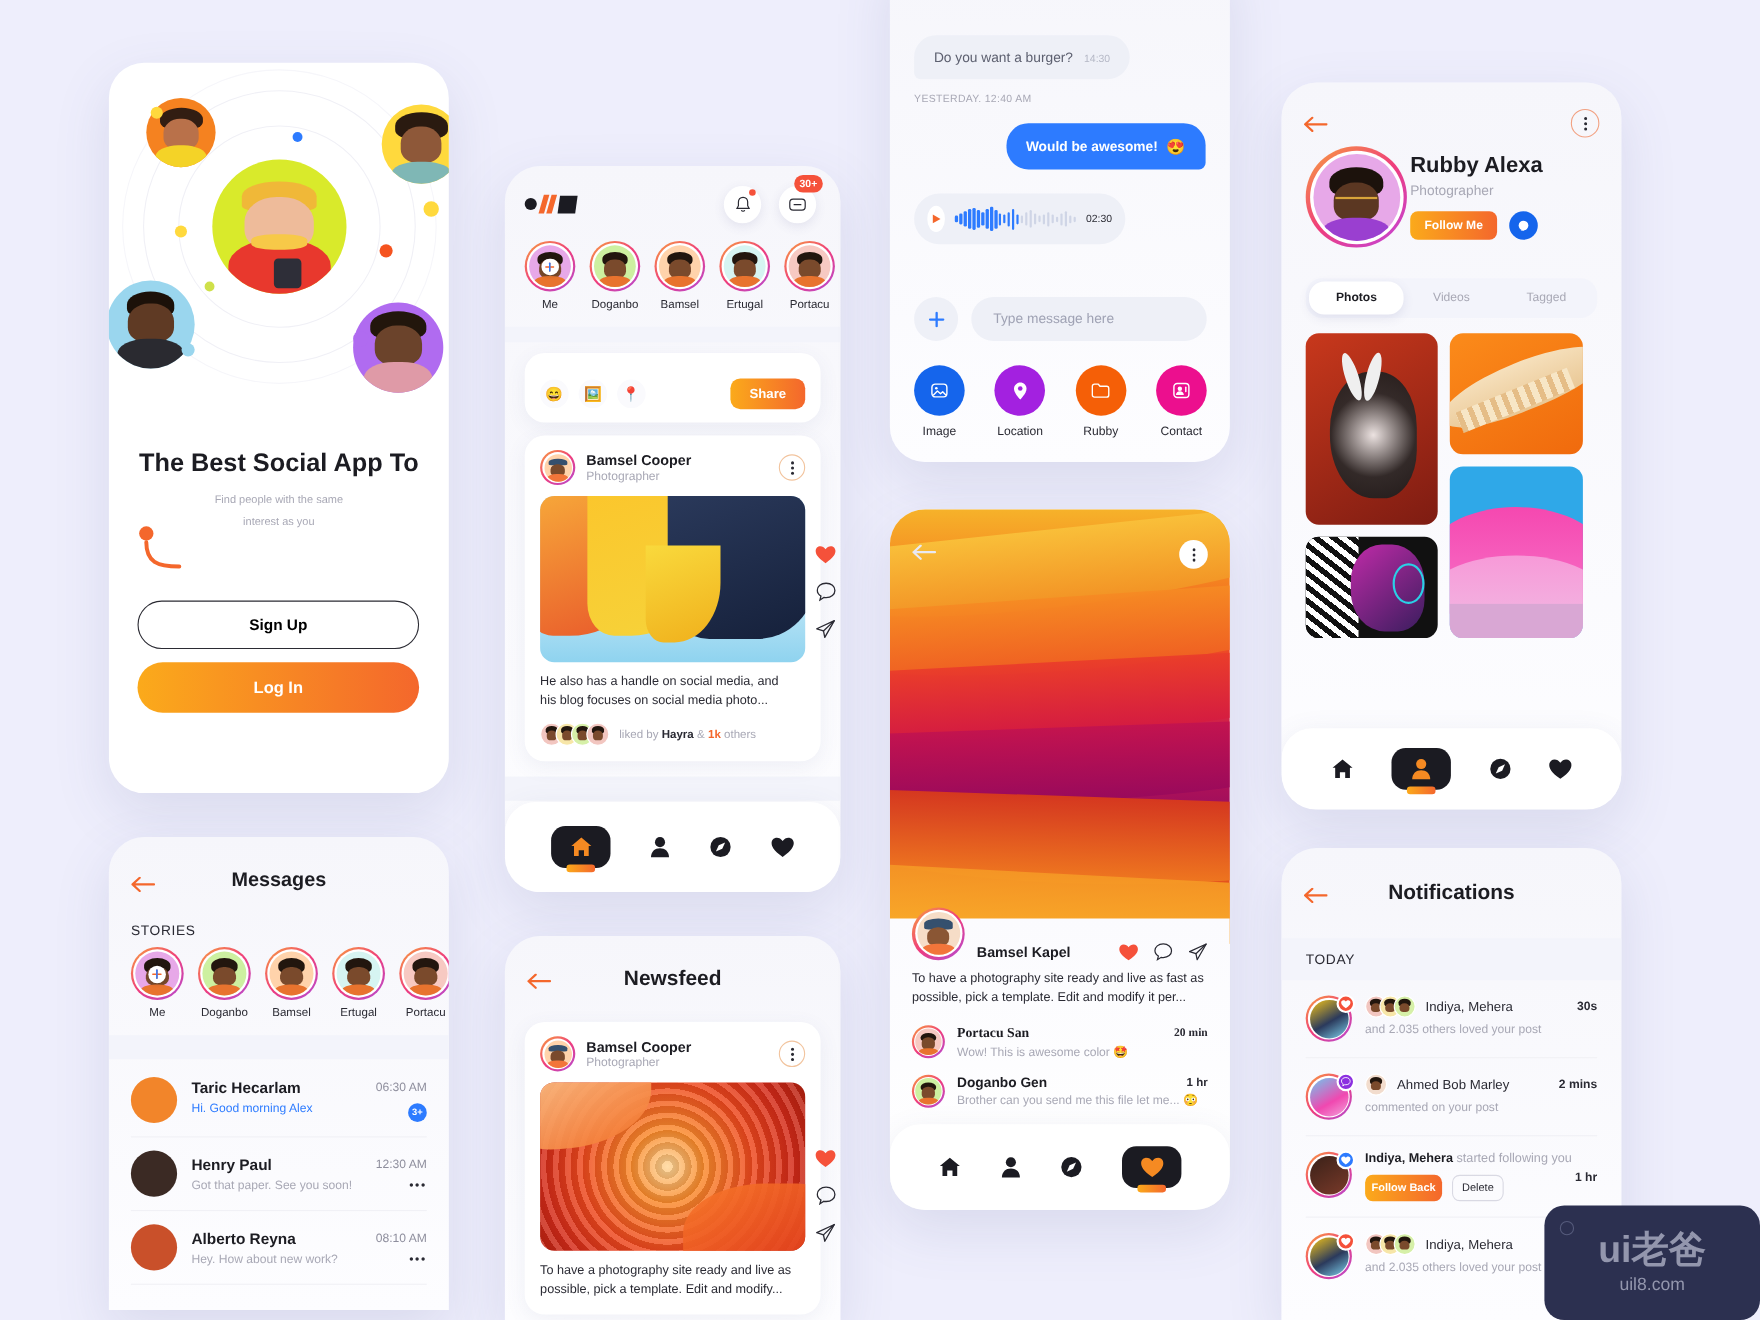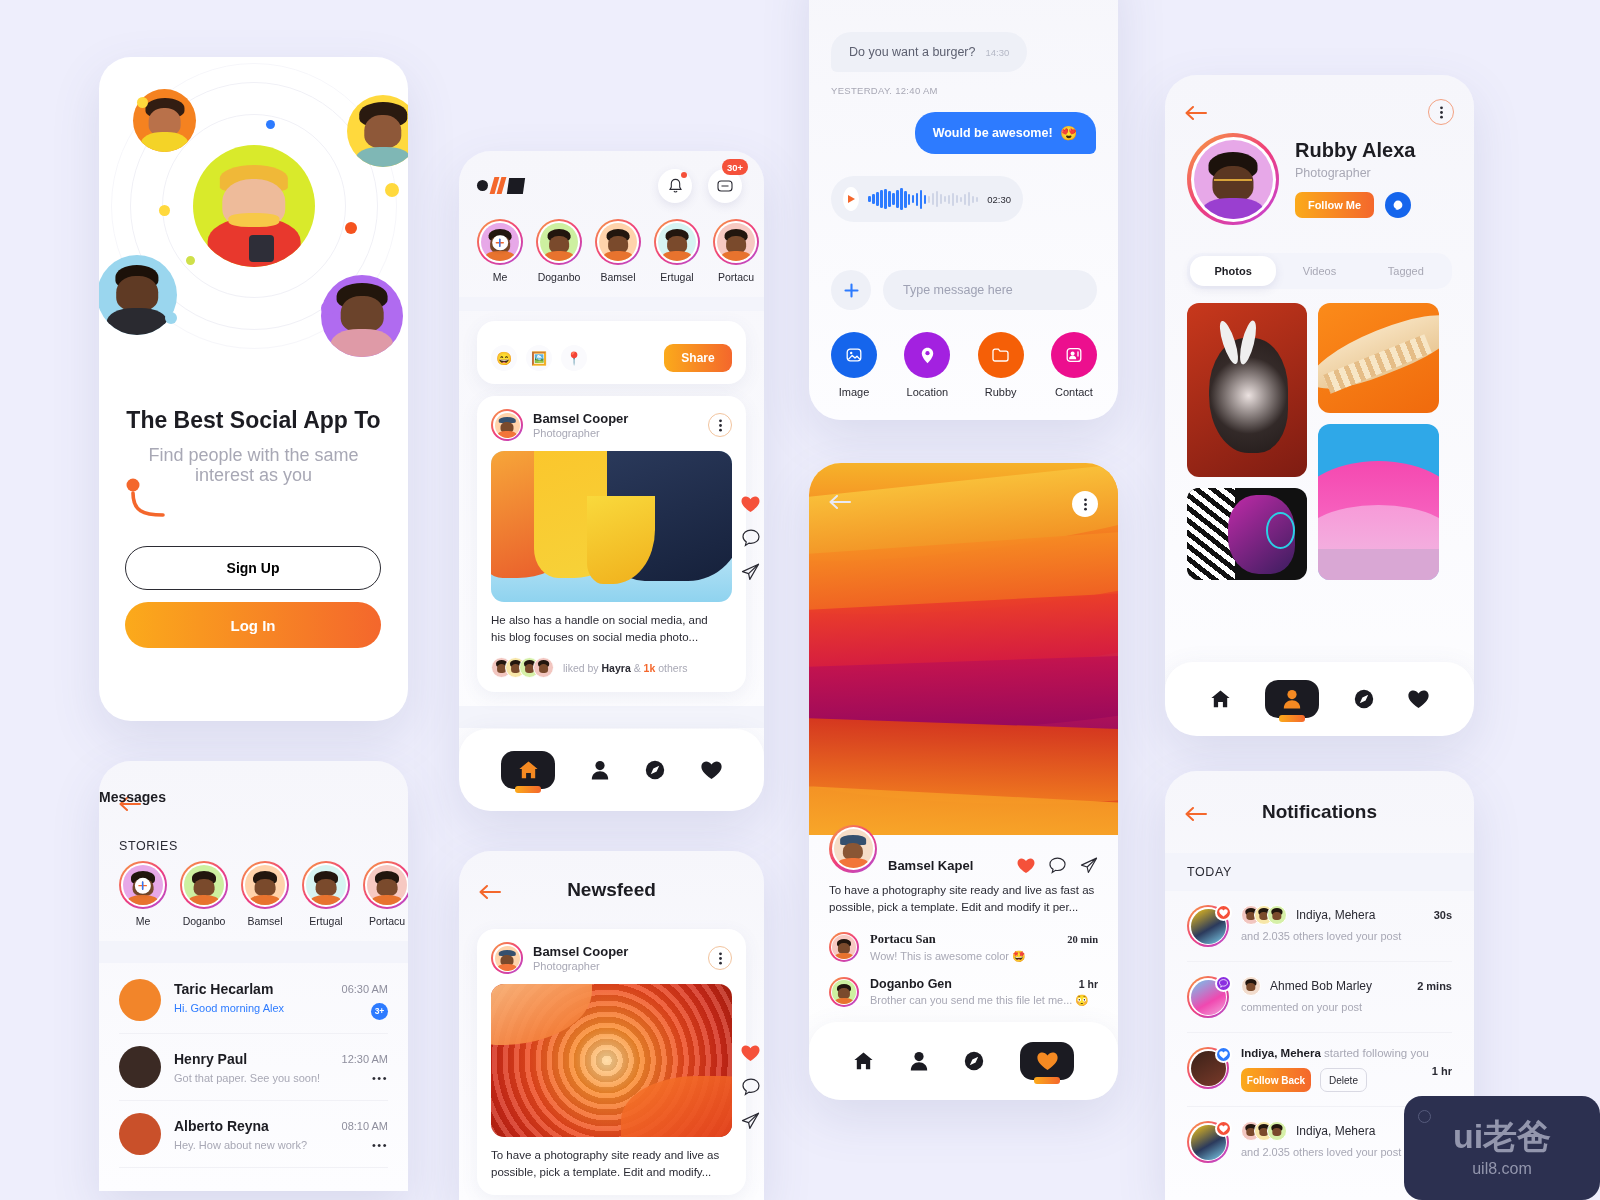--- a/index.html
+++ b/index.html
@@ -158,21 +158,21 @@
       <div class="head" style="background:#6b432b;top:26%;height:44%;"></div>
       <div class="body" style="background:#df9aa7;bottom:-6%;height:40%;"></div>
     </div>
     <div class="dotmark" style="left:222px;top:244px;width:14px;height:14px;background:#b06bf0;"></div>
   </div>
 
   <div style="position:absolute;left:0;top:348px;width:100%;text-align:center;">
     <div class="t-title" style="font-size:23px;line-height:30px;">
       <div>The Best Social App To</div>
     </div>
-    <div class="muted" style="font-size:18px;line-height:20px;margin-top:10px;padding:0 48px;">
+    <div class="muted" style="font-size:10px;line-height:20px;margin-top:10px;padding:0 48px;">
       <div>Find people with the same</div>
       <div>interest as you</div>
     </div>
   </div>
 
   <svg width="44" height="48" viewBox="0 0 44 48" style="position:absolute;left:26px;top:420px;">
     <circle cx="8" cy="8" r="6.5" fill="#f4672c"></circle>
     <path d="M8 16 C8 34, 18 38, 38 38" stroke="#f4672c" stroke-width="3.6" fill="none" stroke-linecap="round"></path>
   </svg>
 
@@ -184,21 +184,21 @@
   </div>
 </div>
 
 <div class="phone soft-top" id="screen-messages">
   <div style="position:relative;height:96px;">
     <div style="position:absolute;left:20px;top:36px;">
       <svg width="22" height="14" viewBox="0 0 22 14">
         <path d="M8 1 L1.5 7 L8 13 M1.5 7 H21" stroke="#f4672c" stroke-width="2" fill="none" stroke-linecap="round" stroke-linejoin="round"></path>
       </svg>
     </div>
-    <div class="t-title" style="position:absolute;left:0;top:28px;width:100%;text-align:left;font-size:14px;">Messages</div>
+    <div class="t-title" style="position:absolute;left:0;top:28px;width:100%;text-align:center;font-size:18px;">Messages</div>
     <div style="position:absolute;left:20px;top:78px;font-size:12.5px;letter-spacing:.6px;color:#2a2a33;">STORIES</div>
   </div>
 
   <div id="msg-stories" style="display:flex;gap:13px;padding:4px 0 0 20px;">
         <div class="story-item">
      <div class="ring" style="width:48px;height:48px;padding:2.2px;">
     <div class="inner" style="width:100%;height:100%;padding:1.8px;">
       <div class="face" style="width:100%;height:100%;background:#e7a8e8;">
         <div class="hair" style="background:#22160e;top:16%;width:60%;height:34%;"></div>
         <div class="head" style="background:#7a4a2c;top:34%;height:44%;"></div>
@@ -821,21 +821,21 @@
     </svg>
   </div>
   <div class="circle-icon" style="position:absolute;right:20px;top:24px;width:26px;height:26px;border:1.3px solid #f2a182;">
     <svg width="3" height="13" viewBox="0 0 3 13">
       <circle cx="1.5" cy="1.8" r="1.4" fill="#2a2a33"></circle>
           <circle cx="1.5" cy="6.5" r="1.4" fill="#2a2a33"></circle>
           <circle cx="1.5" cy="11.2" r="1.4" fill="#2a2a33"></circle>
     </svg>
   </div>
 
-  <div style="display:flex;align-items:flex-start;gap:16px;padding:58px 22px 0 22px;">
+  <div style="display:flex;align-items:flex-start;gap:3px;padding:58px 22px 0 22px;">
     <div class="ring" style="width:92px;height:92px;padding:3.5px;background:linear-gradient(140deg,#f8a13c,#ef3d7c,#c044e0);">
       <div class="inner" style="width:100%;height:100%;padding:3px;">
         <div class="face" style="width:100%;height:100%;background:#e7a8e8;">
           <div class="hair" style="background:#1c120c;top:16%;width:62%;height:34%;"></div>
           <div class="head" style="background:#5b3722;top:34%;height:44%;"></div>
           <div class="body" style="background:#9a3fd0;bottom:-6%;height:32%;"></div>
           <div style="position:absolute;left:26%;top:50%;width:48%;height:10%;border-top:2px solid #d9a43a;"></div>
         </div>
       </div>
     </div>

